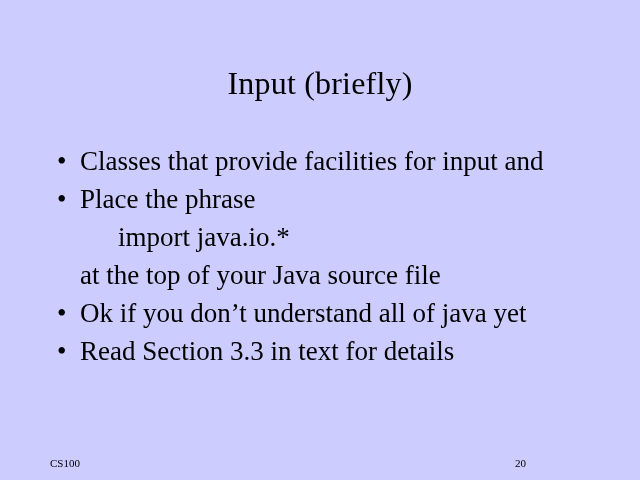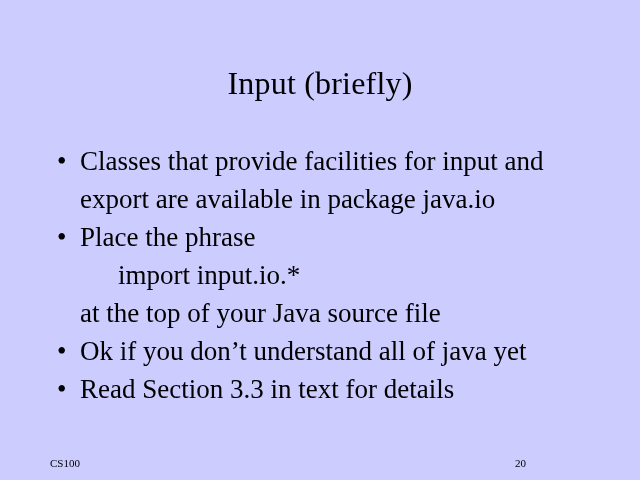--- a/index.html
+++ b/index.html
@@ -100,27 +100,26 @@
 
 <div class="slide">
 
   <div class="slide-title">Input (briefly)</div>
 
   <div class="body-block">
 
     <div class="bullet-item">
       <span class="bullet-marker">•</span>
       <span class="bullet-line">Classes that provide facilities for input and</span>
-      <span class="bullet-line">export are available in package java.io</span>
     </div>
 
     <div class="bullet-item">
       <span class="bullet-marker">•</span>
       <span class="bullet-line">Place the phrase</span>
-      <span class="bullet-line indented">import input.io.*</span>
+      <span class="bullet-line indented">import java.io.*</span>
       <span class="bullet-line">at the top of your Java source file</span>
     </div>
 
     <div class="bullet-item">
       <span class="bullet-marker">•</span>
       <span class="bullet-line">Ok if you don’t understand all of java yet</span>
     </div>
 
     <div class="bullet-item">
       <span class="bullet-marker">•</span>

